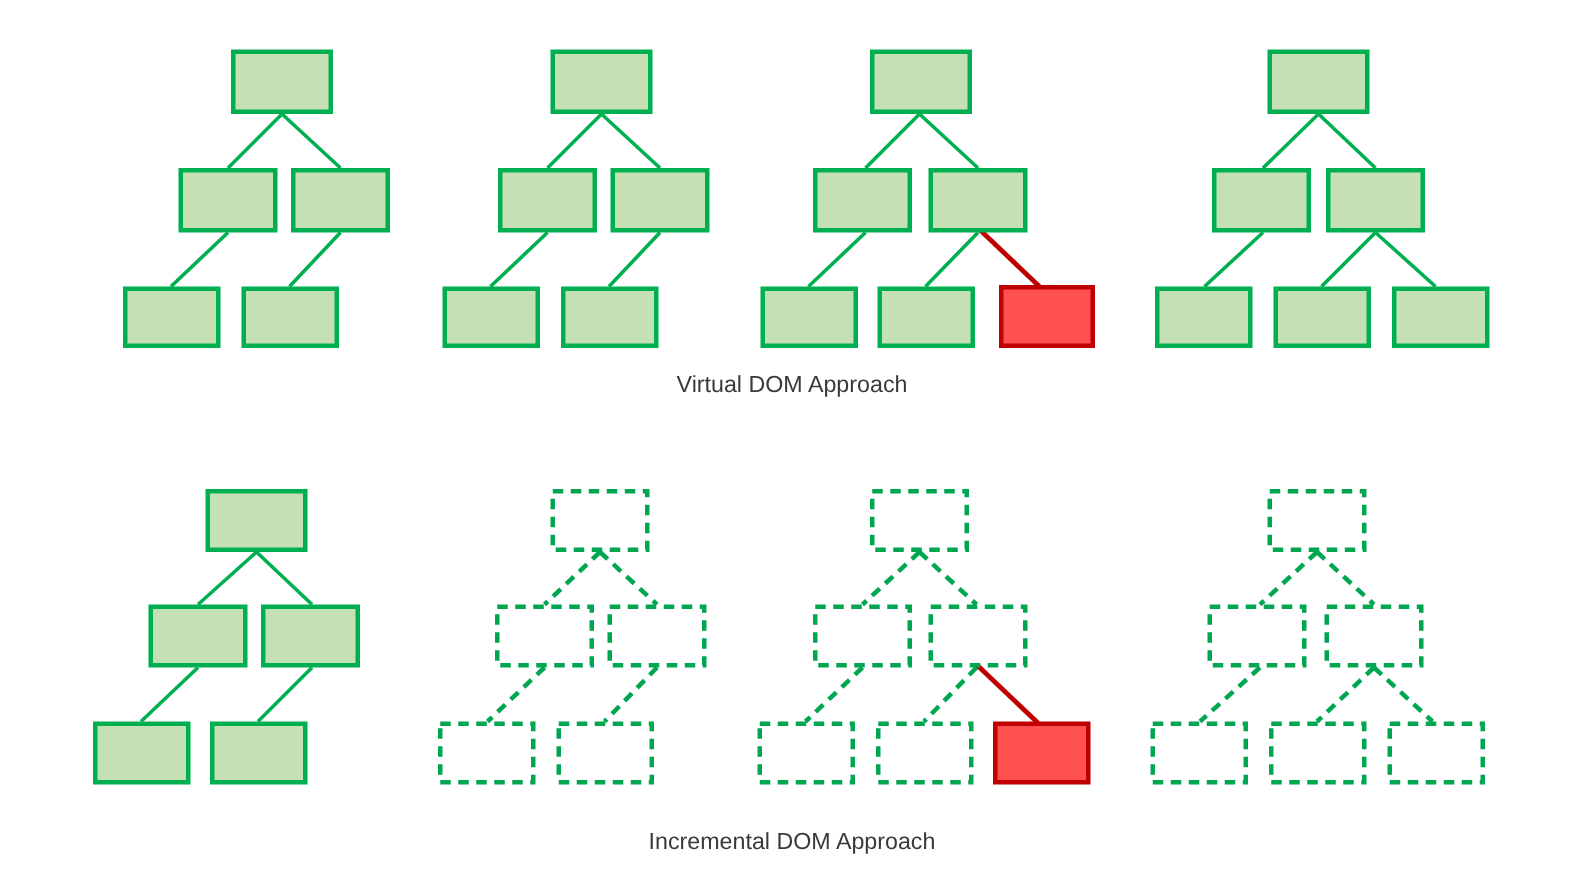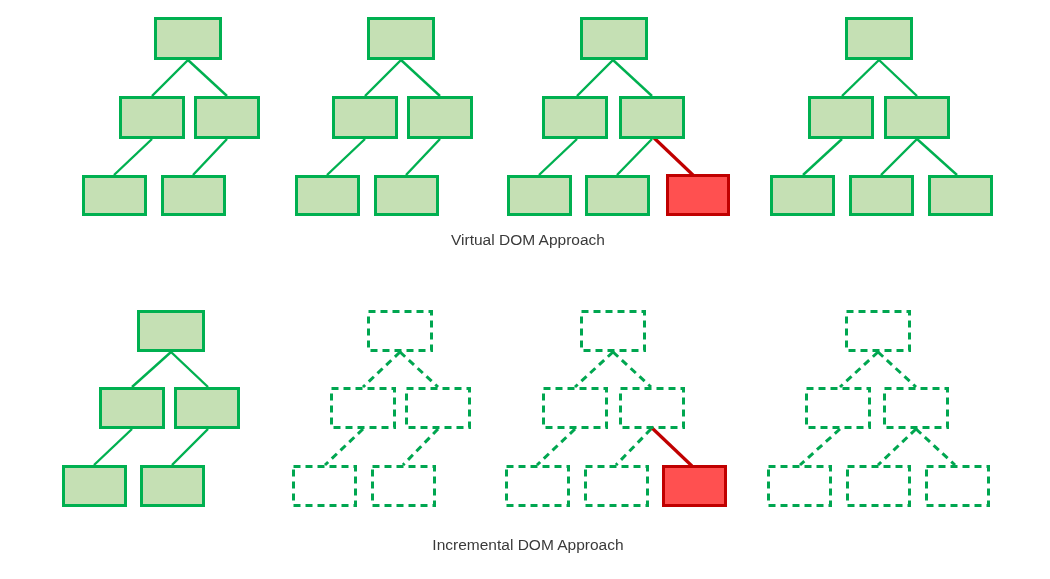--- a/index.html
+++ b/index.html
@@ -10,21 +10,21 @@
   body {
     width: 1050px;
     height: 579px;
     font-family: "Liberation Sans", sans-serif;
     position: relative;
     overflow: hidden;
   }
   #diagram-root {
     position: absolute;
     left: 0;
-    top: 0;
+    top: 16px;
     width: 1050px;
     height: 514px;
   }
   svg.diagram-canvas {
     display: block;
     width: 1050px;
     height: 579px;
   }
   .caption-text {
     font-family: "Liberation Sans", sans-serif;

